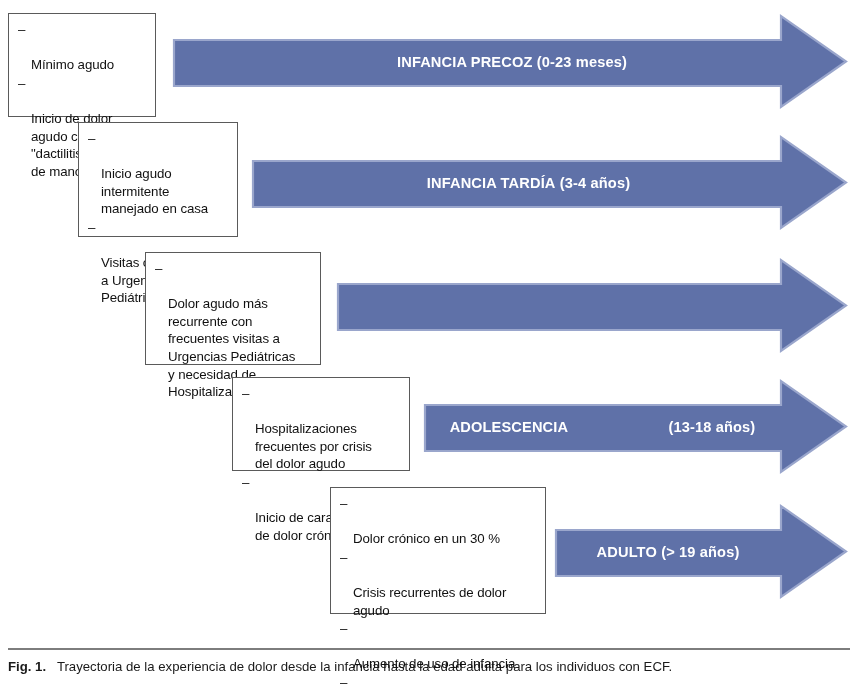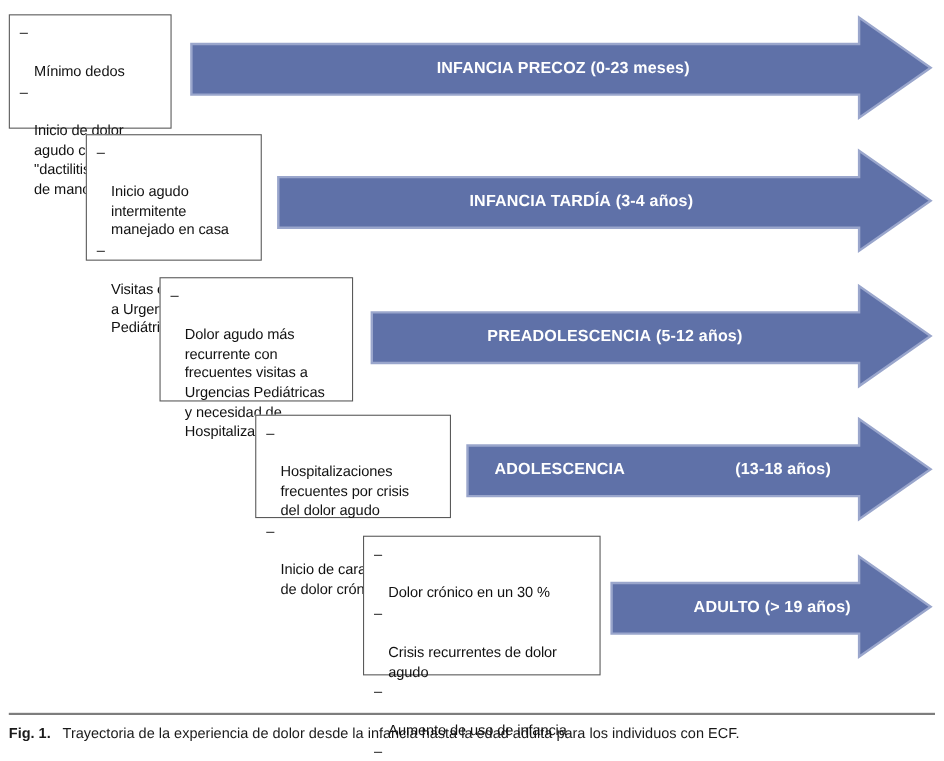--- a/index.html
+++ b/index.html
@@ -113,21 +113,21 @@
 <body>
 
 <div id="figure">
 
   <div id="stage-layer">
 
     <div class="note-box" style="left:8px; top:13px; width:148px; height:104px;">
       <ul class="note-list">
         <li class="note-item">
           <span class="dash">–</span>
-          <span>Mínimo dedos</span>
+          <span>Mínimo agudo</span>
         </li>
         <li class="note-item">
           <span class="dash">–</span>
           <span>Inicio de dolor
 agudo como
 "dactilitis en dedos
 de manos y pies"</span>
         </li>
       </ul>
     </div>
@@ -182,25 +182,20 @@
 y necesidad de
 Hospitalización</span>
         </li>
       </ul>
     </div>
 
     <div class="arrow" style="left:337px; top:259px; width:511px; height:93px;">
       <svg width="511" height="93" viewBox="0 0 511 93" xmlns="http://www.w3.org/2000/svg" aria-hidden="true">
         <polygon points="1,25 444,25 444,1 509,46.5 444,92 444,71 1,71" fill="#5f71a8" stroke="#9aa6cc" stroke-width="2.2" stroke-linejoin="miter"></polygon>
       </svg>
-      <div class="arrow-label" style="left:0; width:444px;">
-        <span>PREADOLESCENCIA</span>
-        <span>&nbsp;</span>
-        <span class="age">(5-12 años)</span>
-      </div>
     </div>
 
     <div class="note-box" style="left:232px; top:377px; width:178px; height:94px;">
       <ul class="note-list">
         <li class="note-item">
           <span class="dash">–</span>
           <span>Hospitalizaciones
 frecuentes por crisis
 del dolor agudo</span>
         </li>
@@ -242,21 +237,21 @@
           <span class="dash">–</span>
           
         </li>
       </ul>
     </div>
 
     <div class="arrow" style="left:555px; top:505px; width:293px; height:93px;">
       <svg width="293" height="93" viewBox="0 0 293 93" xmlns="http://www.w3.org/2000/svg" aria-hidden="true">
         <polygon points="1,25 226,25 226,1 291,46.5 226,92 226,71 1,71" fill="#5f71a8" stroke="#9aa6cc" stroke-width="2.2" stroke-linejoin="miter"></polygon>
       </svg>
-      <div class="arrow-label" style="left:0; width:226px;padding-left:34px;">
+      <div class="arrow-label" style="left:0; width:226px;">
         <span>ADULTO</span>
         <span>&nbsp;</span>
         <span class="age">(&gt; 19 años)</span>
       </div>
     </div>
 
   </div>
 
   <div id="caption-rule"></div>
   <div id="caption">

